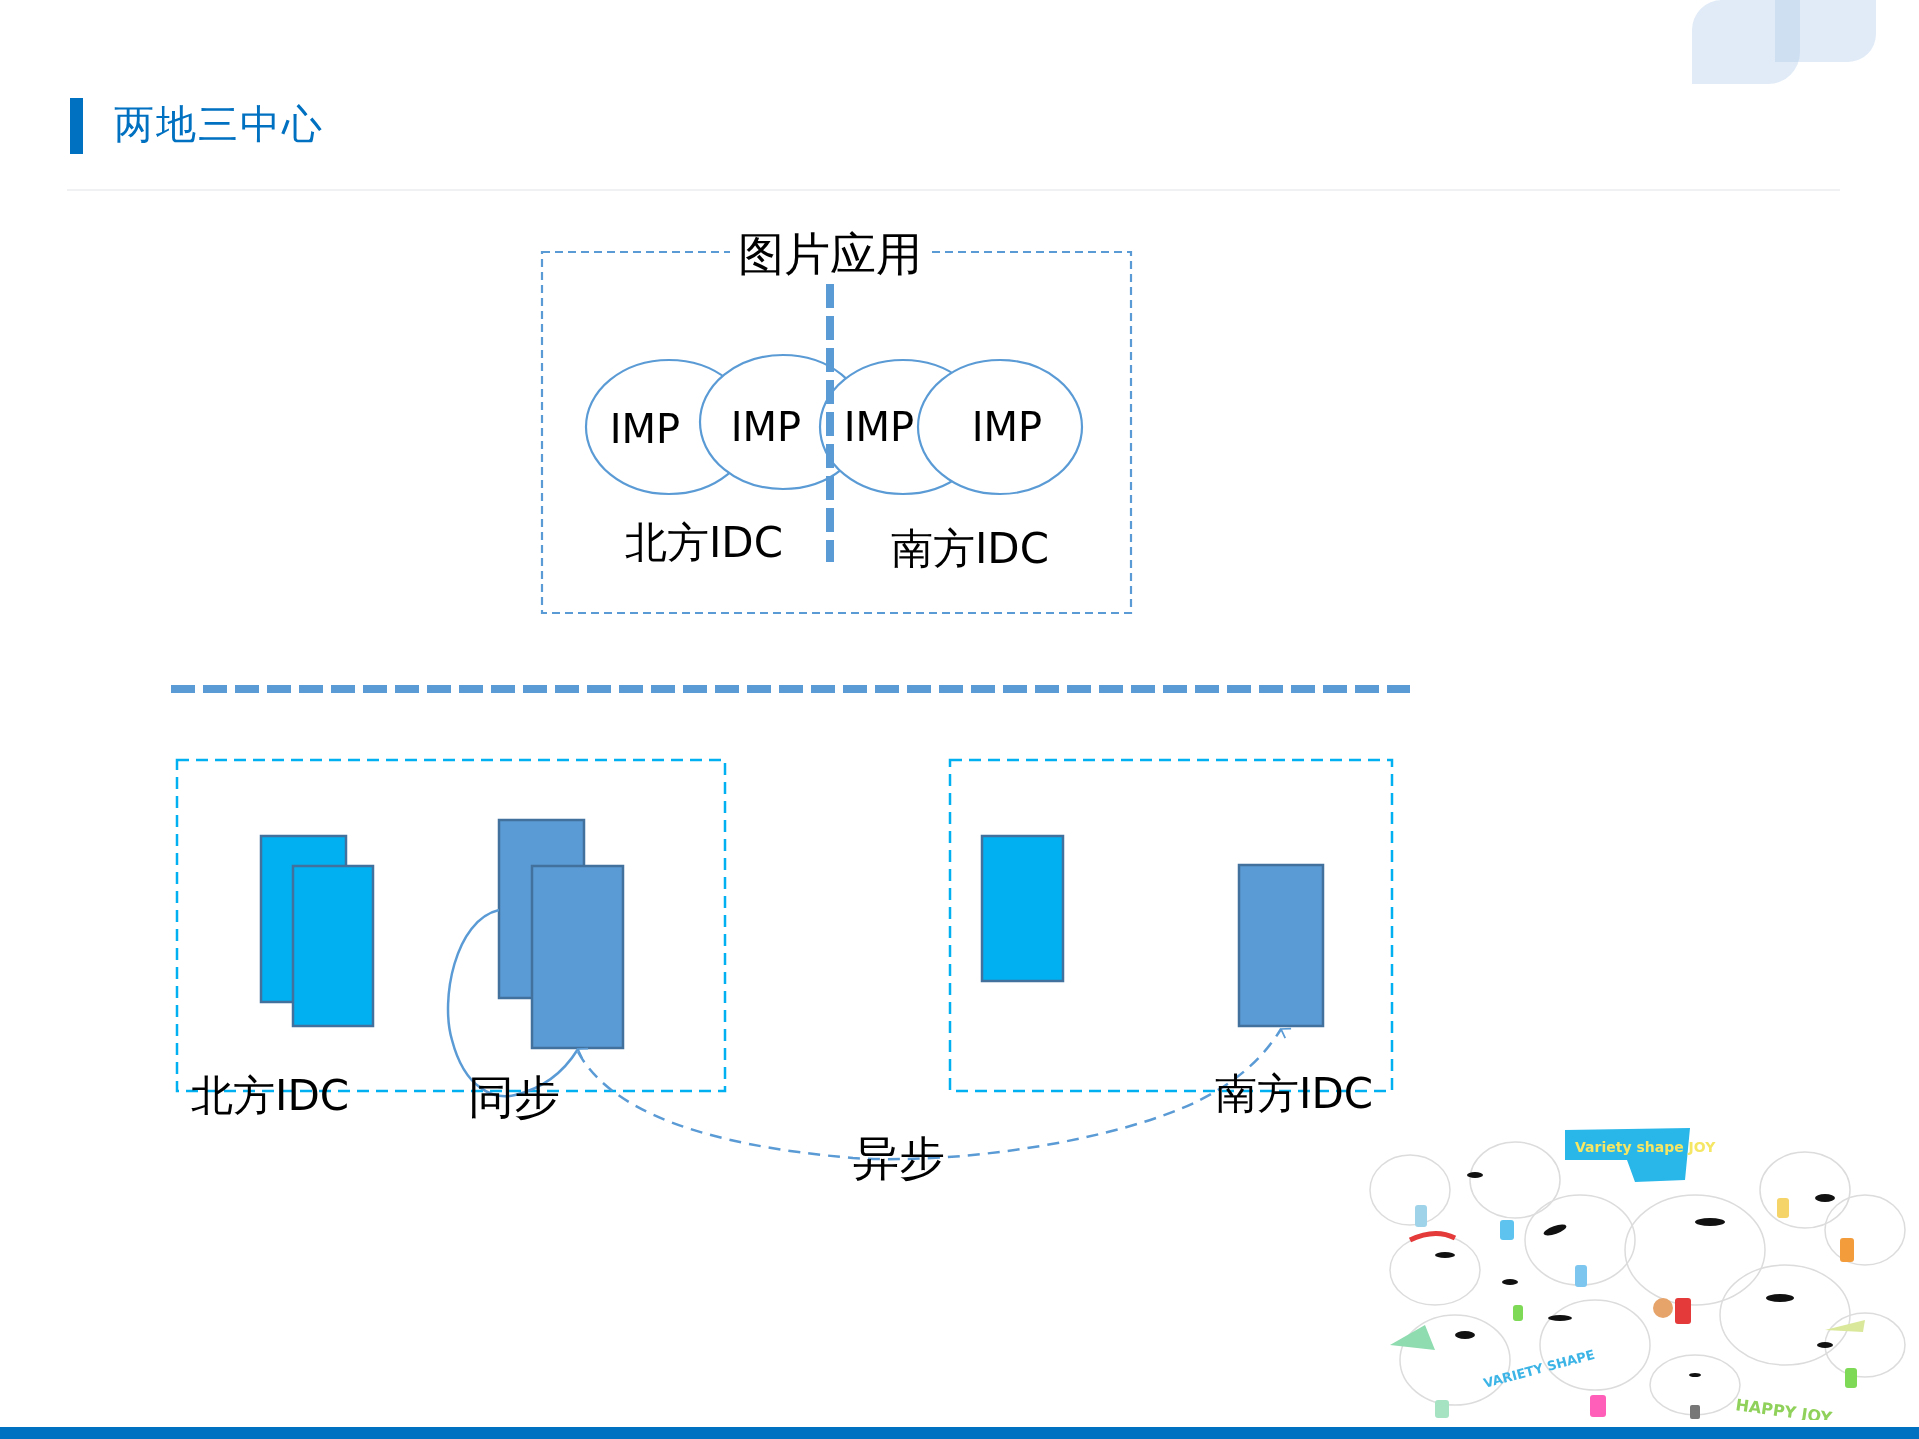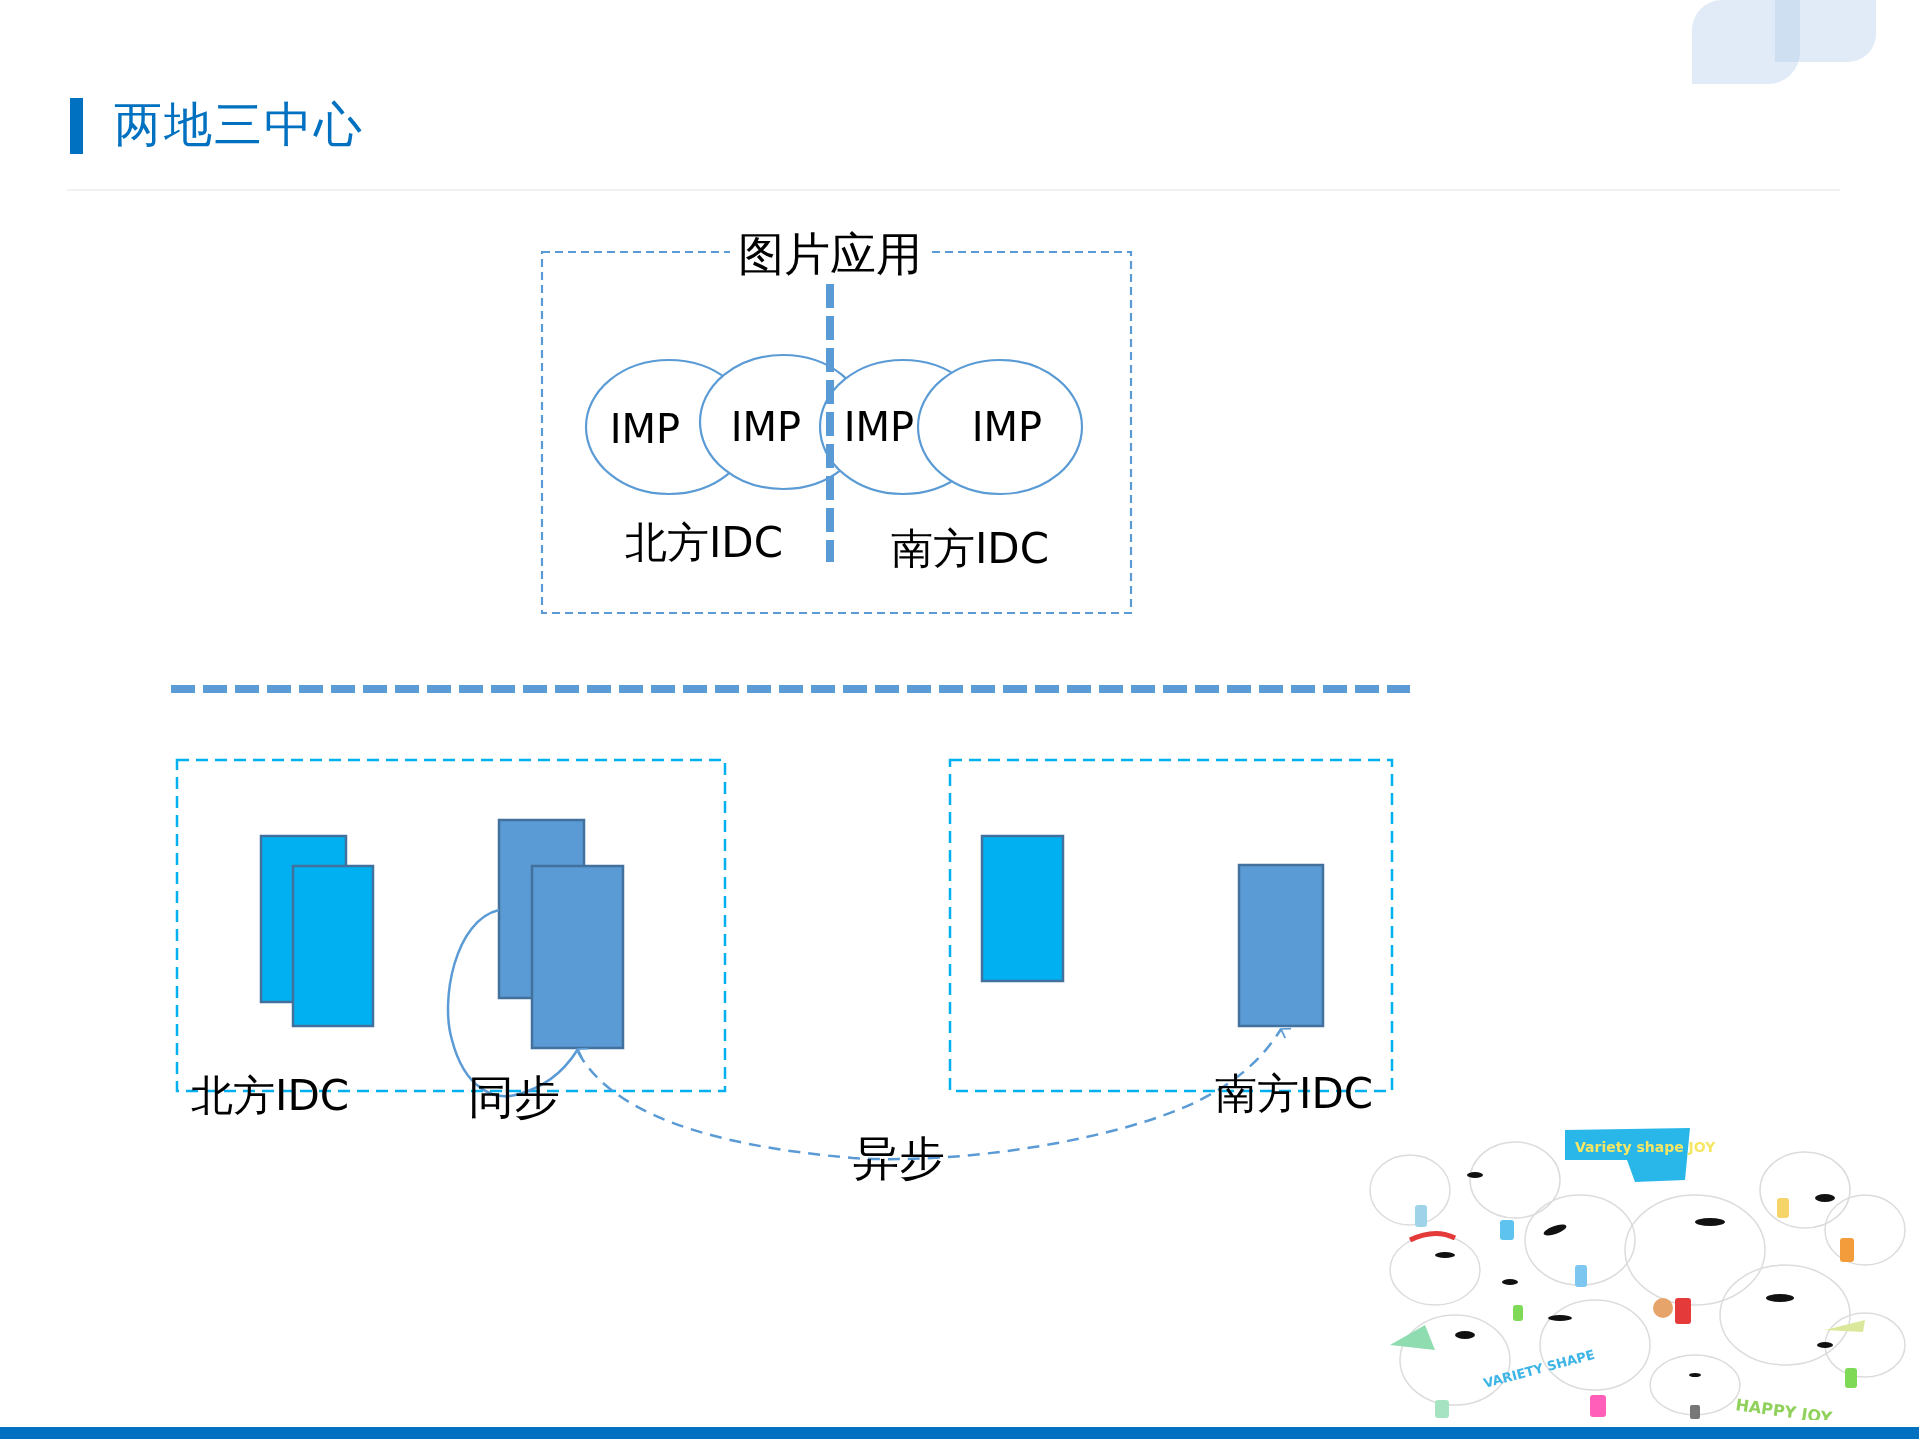--- a/index.html
+++ b/index.html
@@ -5,21 +5,21 @@
   html, body { margin: 0; padding: 0; background: #ffffff; }
   body { width: 1919px; height: 1439px; position: relative; overflow: hidden;
          font-family: "DejaVu Sans", "Liberation Sans", sans-serif; }
   .abs { position: absolute; }
   .deco-a { left: 1692px; top: 0; width: 108px; height: 84px; background: rgba(180,208,235,0.42);
             border-radius: 0 0 32px 0; }
   .deco-a::before { content: ""; }
   .deco-b { left: 1775px; top: 0; width: 101px; height: 62px; background: rgba(180,208,235,0.42);
             border-radius: 0 0 28px 0; }
   .title-bar { left: 70px; top: 98px; width: 13px; height: 56px; background: #0070C0; }
-  .title-text { left: 114px; top: 88px; font-size: 48px; line-height: 72px; color: #0070C0;
+  .title-text { left: 114px; top: 88px; font-size: 40px; line-height: 72px; color: #0070C0;
                 letter-spacing: 2px; white-space: nowrap; }
   .divider { left: 67px; top: 189px; width: 1773px; height: 2px; background: #f0f1f3; }
   .footer { left: 0; top: 1427px; width: 1919px; height: 12px; background: #0070C0; }
   .illus { left: 1365px; top: 1120px; width: 545px; height: 300px; background: #e5e5e5; }
   svg text { font-family: "DejaVu Sans", "Liberation Sans", sans-serif; }
 </style>
 </head>
 <body>
 
 <div class="abs deco-a" style="border-radius: 30px 0 32px 0;"></div>

